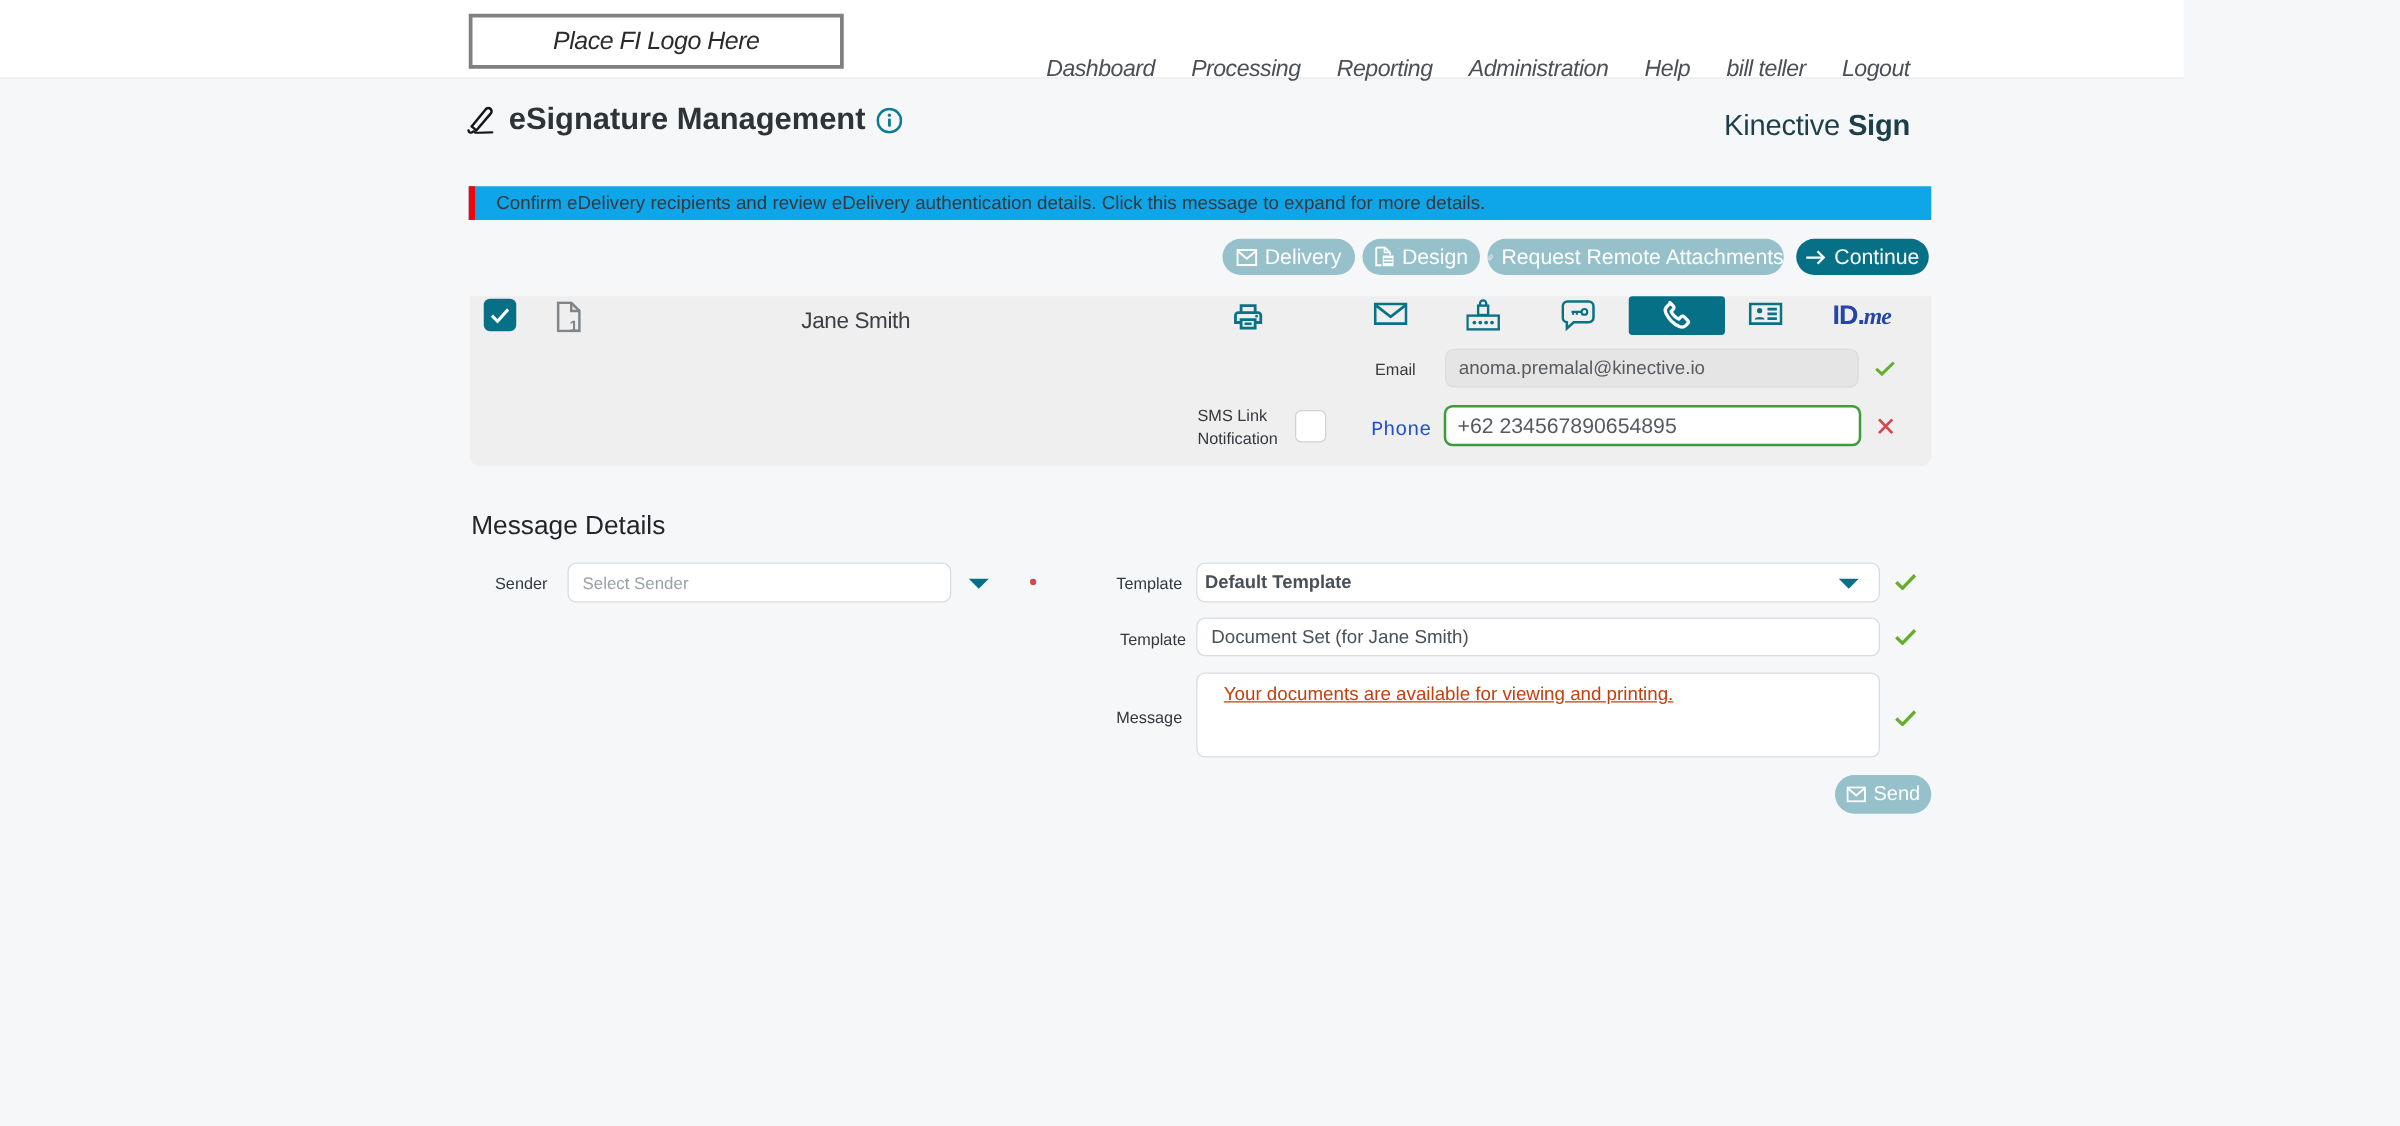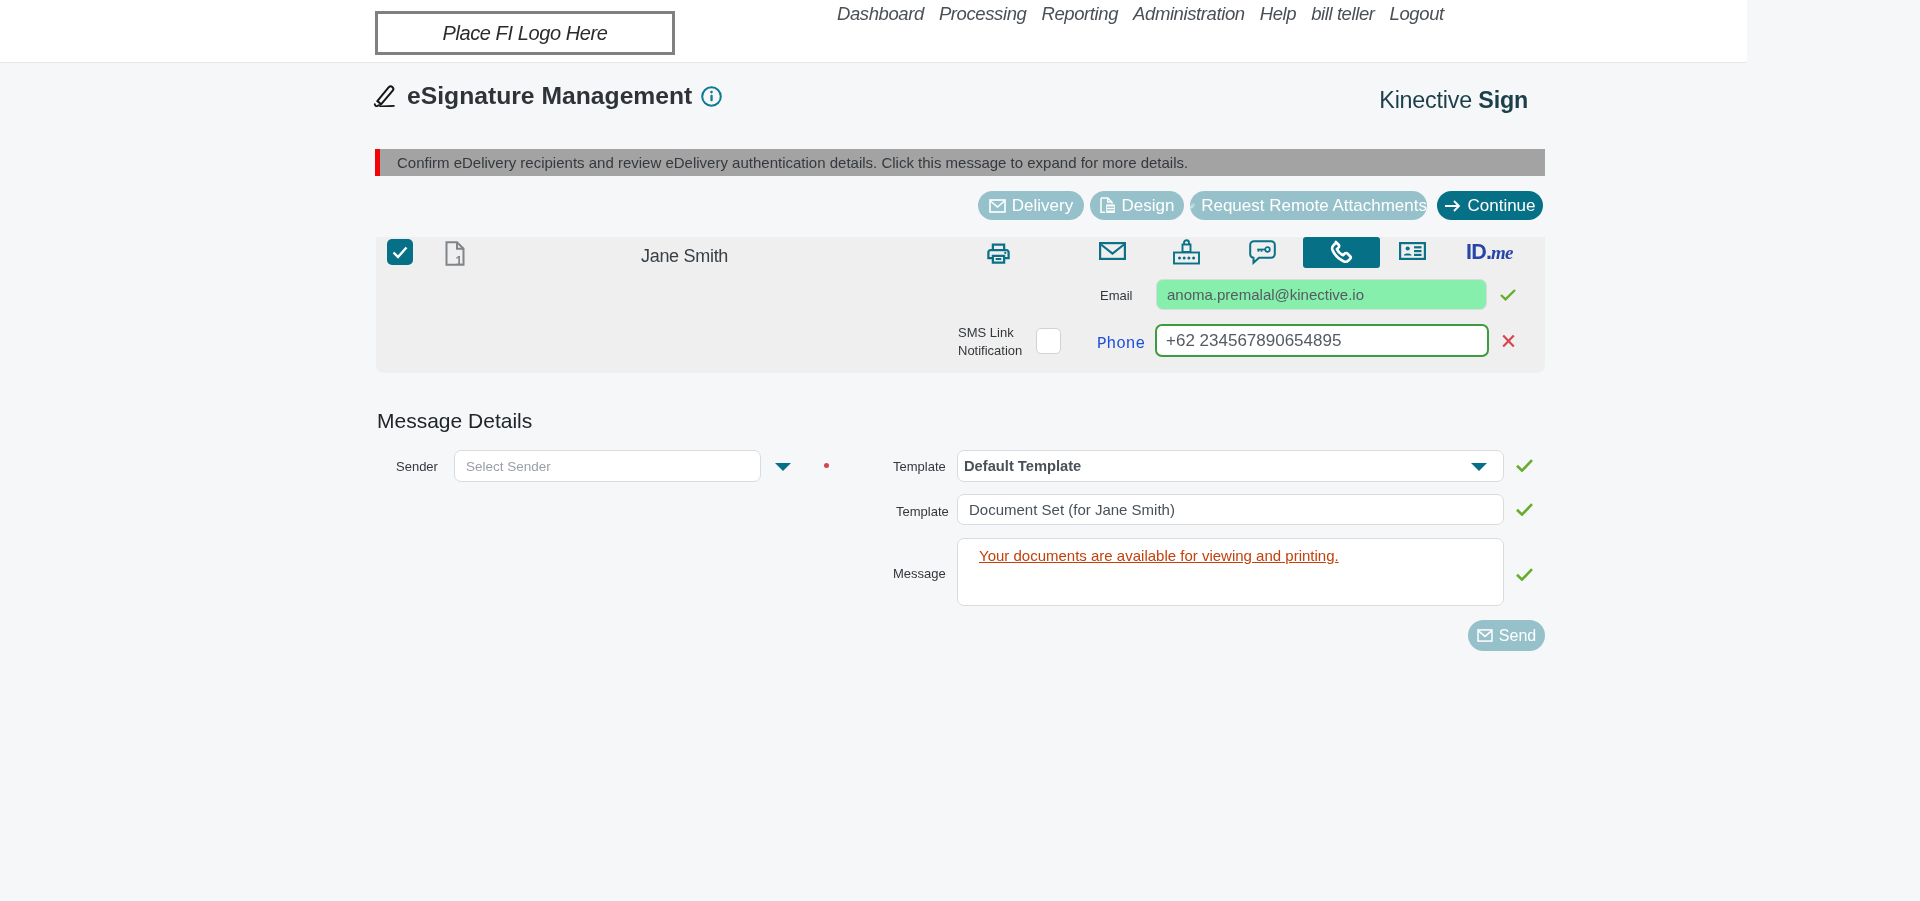--- a/index.html
+++ b/index.html
@@ -4,49 +4,49 @@
 <style>
 * { margin:0; padding:0; box-sizing:border-box; }
 html,body { width:1920px; height:901px; font-family:"Liberation Sans", sans-serif; background:#f6f7f9; overflow:hidden; }
 .abs { position:absolute; }
 #page { position:relative; width:1920px; height:901px; }
 
 
 #hdr { position:absolute; left:0; top:0; width:1747px; height:63px; background:#ffffff; border-bottom:1px solid #e8e8e8;font-style:italic; }
 #logobox { position:absolute; left:375px; top:11px; width:300px; height:44px; border:3px solid #808080; background:#fff; display:flex; align-items:center; justify-content:center; }
 #logobox span { font-size:20px; color:#2b2b2b; letter-spacing:-0.4px; }
-#nav { position:absolute; left:837px; top:3px; height:63px; display:flex; align-items:flex-start; gap:15px; }
+#nav { position:absolute; left:837px; top:3px; height:63px; display:flex; align-items:flex-end; gap:29px; }
 #nav a { color:#4a5056; font-size:18.5px; letter-spacing:-0.4px; text-decoration:none; white-space:nowrap; }
 
 
 #penicon { position:absolute; left:373px; top:85px; }
 #title { position:absolute; left:407px; top:82px; font-size:24.7px; font-weight:bold; color:#2f3337; }
 #infoicon { position:absolute; left:701px; top:86px; }
 #ksign { position:absolute; top:87px; right:392px; font-size:23.3px; color:#1c3f4a; font-weight:normal; letter-spacing:-0.2px; white-space:nowrap; }
 #ksign b { font-weight:bold; }
 
 
-#alert { position:absolute; left:375px; top:149px; width:1170px; height:27px; background:#a3a3a3; border-left:5px solid #f20509; display:flex; align-items:center; }
+#alert { position:absolute; left:375px; top:149px; width:1170px; height:27px; background:#0ea5e9; border-left:5px solid #f20509; display:flex; align-items:center; }
 #alert span { padding-left:17px; font-size:15px; color:#35393d; }
 
 
 #btnrow { position:absolute; top:191px; left:978px; width:566px; height:29px; display:flex; gap:6px; }
 .pill { height:29px; border-radius:15px; background:#96c1cb; color:#fff; display:flex; align-items:center; justify-content:center; gap:6px; font-size:17px; white-space:nowrap; }
 .pill.dark { background:#067086; }
 
 
 #card { position:absolute; left:376px; top:237px; width:1169px; height:136px; background:#efefef; border-radius:0 0 8px 8px; }
 #cb1 { position:absolute; left:387px; top:239px; width:26px; height:26px; background:#067086; border-radius:5px; display:flex; align-items:center; justify-content:center; }
 #docicon { position:absolute; left:445px; top:241px; }
 #jname { position:absolute; left:641px; top:246px; font-size:18px; letter-spacing:-0.3px; color:#3a4045; }
 .rowicon { position:absolute; top:241px; }
 #phonebtn { position:absolute; left:1303px; top:237px; width:77px; height:31px; background:#067086; border-radius:3px; display:flex; align-items:center; justify-content:center; }
 
 #emaillbl { position:absolute; left:1100px; top:288px; font-size:13px; color:#33383d; }
-#emailinp { position:absolute; left:1156px; top:279px; width:331px; height:31px; background:#86efac; border:1px solid #d9dcdf; border-radius:7px; display:flex; align-items:center; }
+#emailinp { position:absolute; left:1156px; top:279px; width:331px; height:31px; background:#e5e5e5; border:1px solid #d9dcdf; border-radius:7px; display:flex; align-items:center; }
 #emailinp span { padding-left:10px; font-size:15px; color:#555b61; }
 #chk1 { position:absolute; left:1500px; top:289px; }
 
 #smslbl { position:absolute; left:958px; top:324px; width:80px; font-size:13px; color:#33383d; line-height:18px; }
 #smschk { position:absolute; left:1036px; top:328px; width:25px; height:26px; background:#fff; border:1px solid #cfd3d6; border-radius:5px; }
 #phonelbl { position:absolute; left:1097px; top:335px; font-size:16px; color:#1d4ed8;font-family:Liberation Mono, monospace; }
 #phoneinp { position:absolute; left:1155px; top:324px; width:334px; height:33px; background:#fff; border:2px solid #3d9b3d; border-radius:7px; display:flex; align-items:center; }
 #phoneinp span { padding-left:9px; font-size:17px; color:#555b61; }
 #xmark { position:absolute; left:1502px; top:334px; }
 

